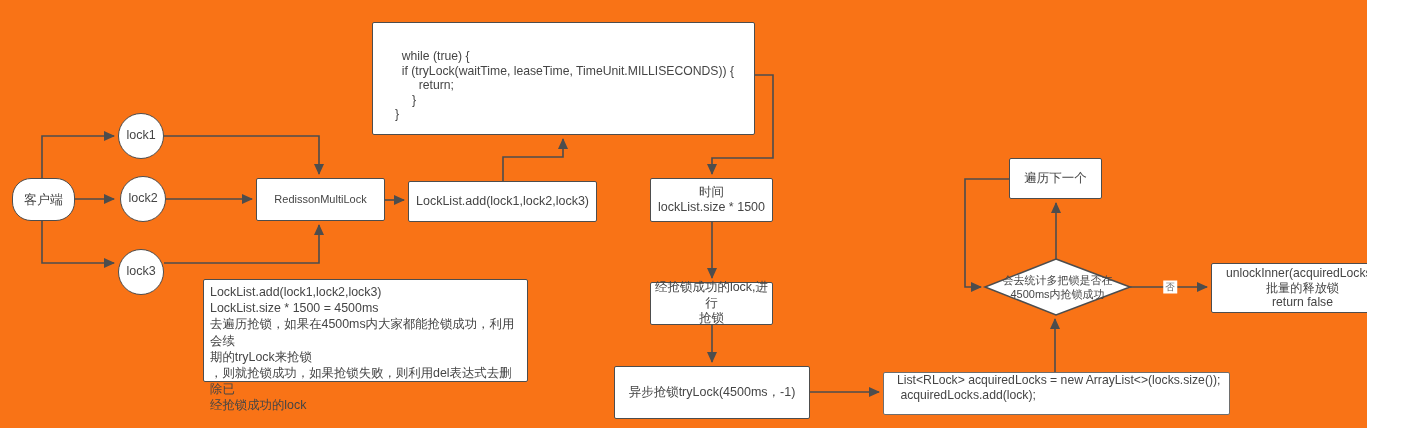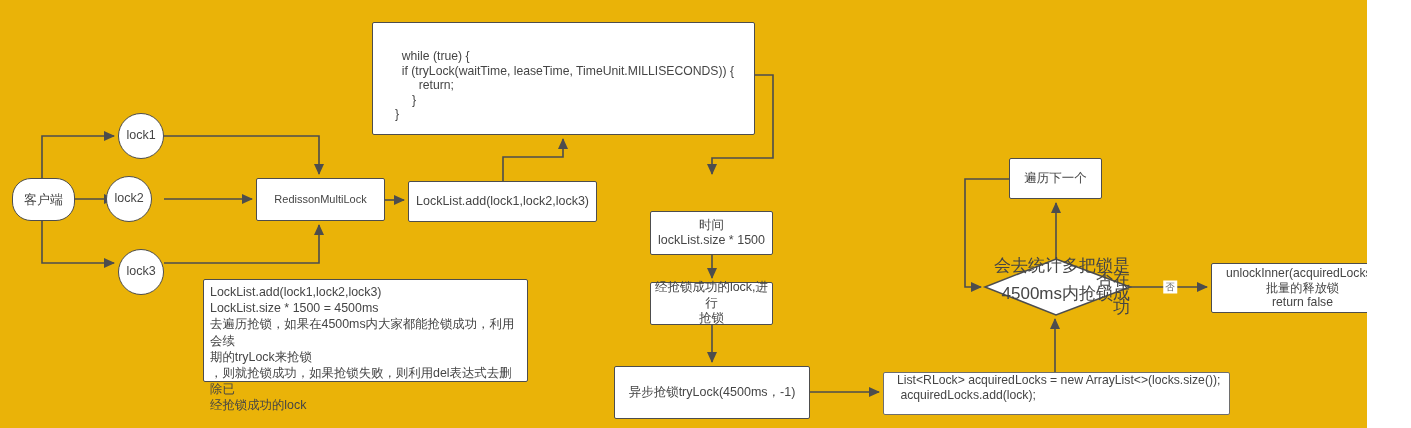--- a/index.html
+++ b/index.html
@@ -1,20 +1,20 @@
 <!DOCTYPE html>
 <html><head>
 <meta charset="utf-8">
 <style>
   html, body { margin: 0; padding: 0; background: #ffffff; }
   #canvas {
     position: relative;
     width: 1367px;
     height: 428px;
-    background: #eab308;
+    background: #f97316;
     font-family: "Liberation Sans", "DejaVu Sans", sans-serif;
     color: #454545;
     overflow: hidden;
   }
   #edges {
     position: absolute;
     left: 0; top: 0;
     width: 1411px; height: 428px;
   }
   .node {
@@ -37,41 +37,41 @@
     justify-content: flex-start;
     align-items: flex-start;
     text-align: left;
     white-space: pre;
     font-size: 12.2px;
     line-height: 14.6px;
   }
   #while-box { left: 372px; top: 22px; width: 383px; height: 113px; padding: 26px 0 0 22px; }
   #client-box { left: 12px;  top: 178px; width: 63px;  height: 43px; font-size: 13px; border-radius: 19px; }
   #lock1-circle { left: 118px; top: 113px; width: 46px; height: 46px; }
-  #lock2-circle { left: 106px; top: 176px; width: 46px; height: 46px; }
+  #lock2-circle { left: 120px; top: 176px; width: 46px; height: 46px; }
   #lock3-circle { left: 118px; top: 249px; width: 46px; height: 46px; }
   #multilock-box { left: 256px; top: 178px; width: 129px; height: 43px; font-size: 11px; }
   #locklist-add-box { left: 408px; top: 181px; width: 189px; height: 41px; }
-  #time-box { left: 650px; top: 178px; width: 123px; height: 44px; margin-top: 33px; }
+  #time-box { left: 650px; top: 178px; width: 123px; height: 44px; }
   #traverse-box { left: 650px; top: 282px; width: 123px; height: 43px; }
   #async-box { left: 614px; top: 366px; width: 196px; height: 53px; text-align: center; }
   #acquired-box { left: 883px; top: 372px; width: 347px; height: 43px; padding-left: 13px; border-color: #6e6e6e; }
   #next-box { left: 1009px; top: 158px; width: 93px; height: 41px; }
   #unlock-box { left: 1211px; top: 263px; width: 183px; height: 50px; font-size: 12.2px; line-height: 14.8px; }
   #note-box {
     left: 203px; top: 279px; width: 325px; height: 103px;
     justify-content: flex-start; align-items: flex-start; text-align: left;
     padding: 4px 6px; font-size: 12.4px; line-height: 16.2px;
   }
   #decision-label {
     position: absolute;
     left: 985px; top: 259px; width: 145px; height: 56px;
     display: flex; align-items: center; justify-content: center;
-    text-align: right; white-space: pre-line;
-    font-size: 17px; line-height: 14px; color: #454545;
+    text-align: center; white-space: pre-line;
+    font-size: 11px; line-height: 14px; color: #454545;
   }
   #edge-label-no {
     position: absolute;
     left: 1170px; top: 287px;
     transform: translate(-50%, -50%);
     background: #ffffff;
     padding: 0 2px;
     font-size: 9.5px;
     color: #666666;
   }

